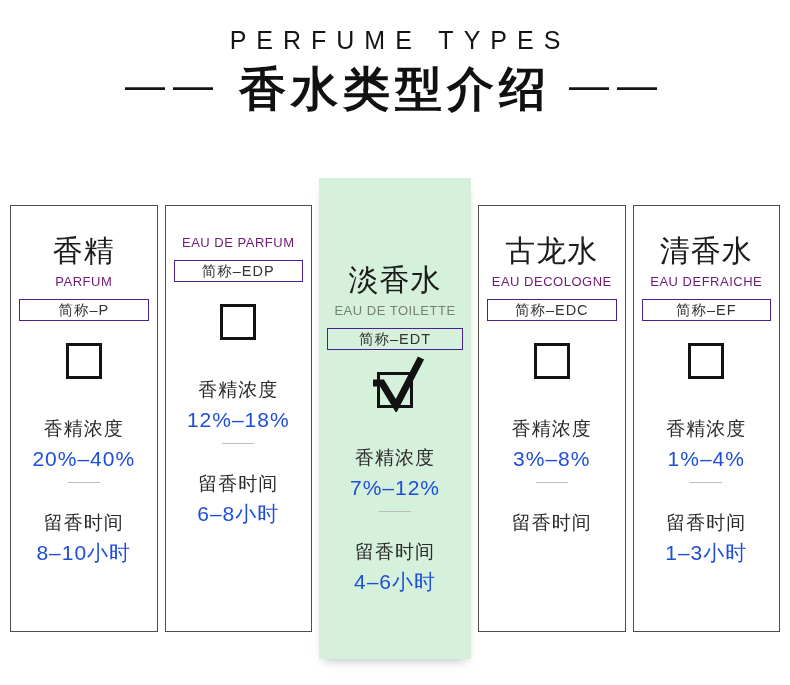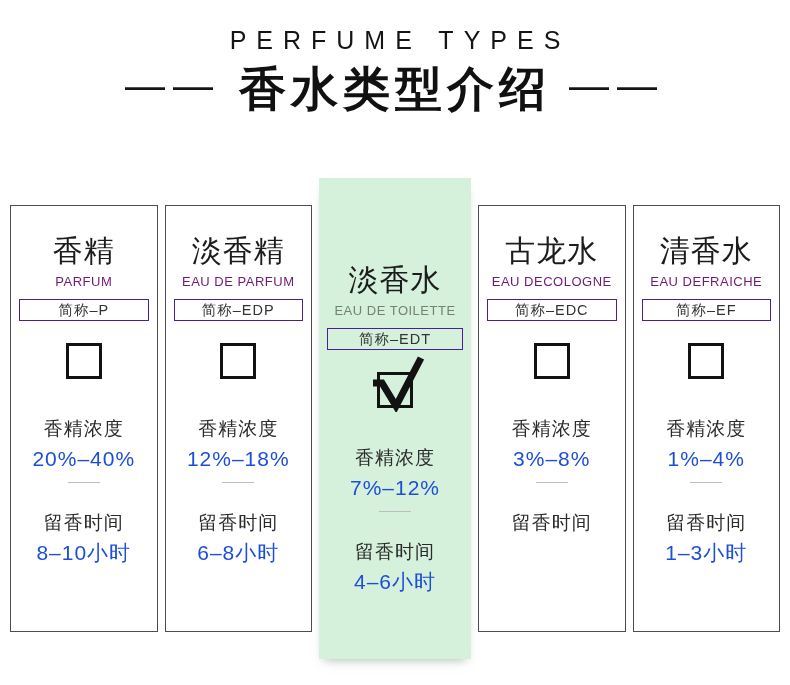--- a/index.html
+++ b/index.html
@@ -89,21 +89,20 @@
       
     </div>
     <div class="sec-label">香精浓度</div>
     <div class="sec-value">20%–40%</div>
     <div class="divider"></div>
     <div class="sec-label second">留香时间</div>
     <div class="sec-value">8–10小时</div>
   </section>
 
   <section class="card">
-    <h2 class="cn">淡香精</h2>
     <div class="en">EAU DE PARFUM</div>
     <div class="abbr">简称–EDP</div>
     <div class="checkbox">
       
     </div>
     <div class="sec-label">香精浓度</div>
     <div class="sec-value">12%–18%</div>
     <div class="divider"></div>
     <div class="sec-label second">留香时间</div>
     <div class="sec-value">6–8小时</div>

